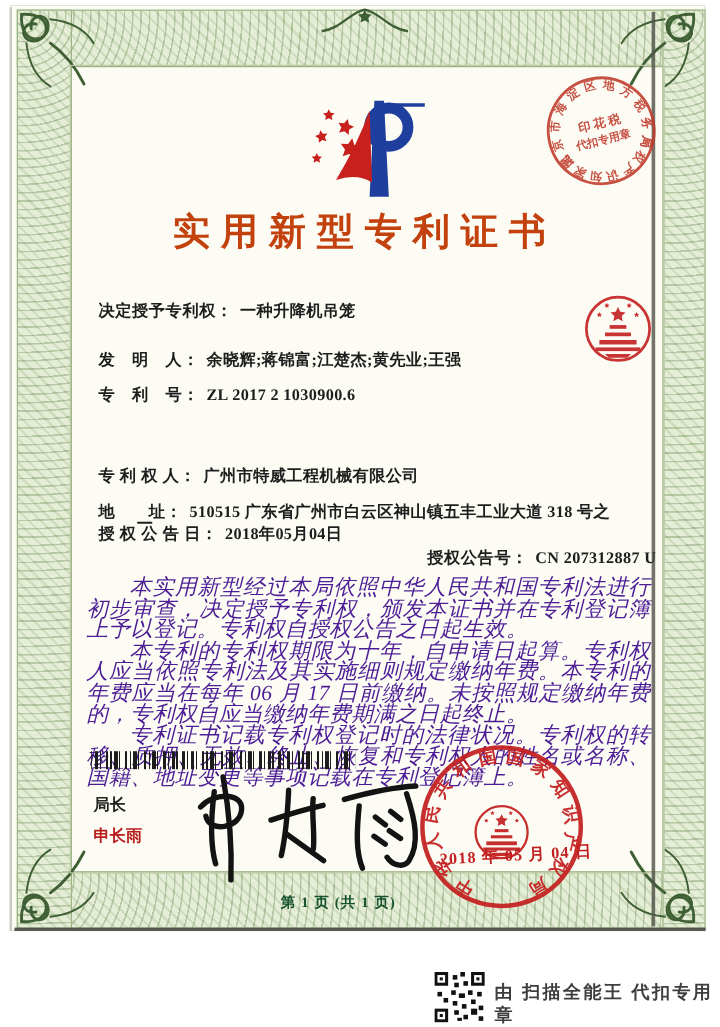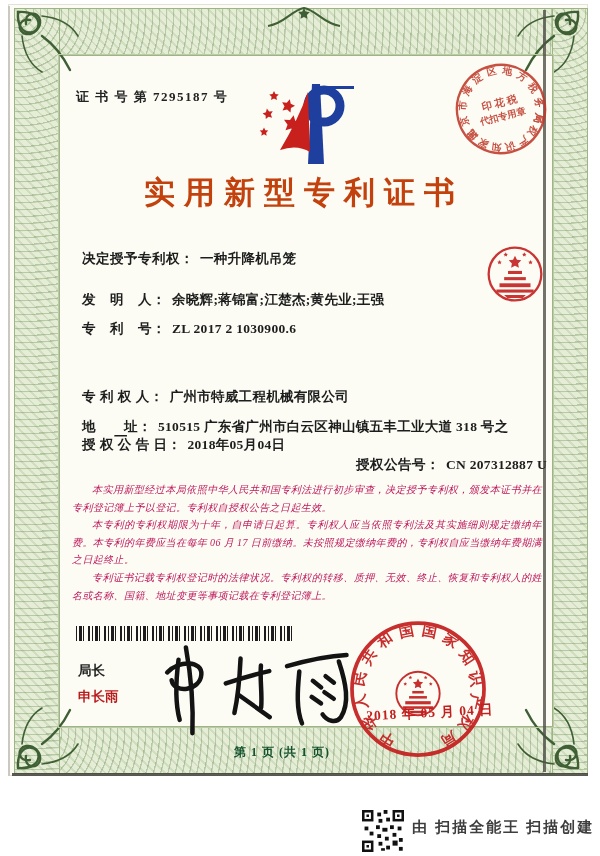--- a/index.html
+++ b/index.html
@@ -30,22 +30,22 @@
   .tax-stamp{position:absolute;left:444px;top:56px;transform:rotate(-14deg);opacity:.88;}
   .title{position:absolute;left:0;top:168px;width:592px;text-align:center;
          font-size:31px;font-weight:700;letter-spacing:9px;color:#c2410c;}
   .mid-emblem{position:absolute;left:476px;top:236px;opacity:.9;}
 
   .row{position:absolute;left:74px;font-size:13.5px;font-weight:700;color:#1d1d1d;white-space:nowrap;}
   .row .lab{letter-spacing:.5px;}
   .row .val{margin-left:6px;letter-spacing:.3px;}
   .addr-wrap{position:absolute;left:106px;top:424px;font-size:13.5px;font-weight:700;color:#1d1d1d;}
 
-  .paras{position:absolute;left:64px;top:477px;width:470px;color:#be185d;
-         font-size:10px;line-height:17.6px;font-style:italic;letter-spacing:.4px;text-align:justify;}
+  .paras{position:absolute;left:64px;top:477px;width:470px;color:#4c1d95;
+         font-size:18px;line-height:17.6px;font-style:italic;letter-spacing:.4px;text-align:justify;}
   .paras p{margin:0;text-indent:2em;}
 
   .barcode{position:absolute;left:68px;top:622px;width:220px;height:15px;
      background:repeating-linear-gradient(90deg,#1c1c1c 0 1px,transparent 1px 3px,
         #1c1c1c 3px 6px,transparent 6px 7px,#1c1c1c 7px 8px,transparent 8px 12px,
         #1c1c1c 12px 14px,transparent 14px 16px);}
   .director-title{position:absolute;left:70px;top:658px;font-size:13.5px;font-weight:700;color:#222;}
   .director-name{position:absolute;left:70px;top:684px;font-size:13.5px;font-weight:700;color:#b91c1c;}
   .signature{position:absolute;left:142px;top:632px;transform:rotate(-3deg);}
   .big-seal{position:absolute;left:335px;top:610px;opacity:.93;}
@@ -109,21 +109,20 @@
       </svg>
     <svg style="position:absolute;left:256px;top:0" width="80" height="24" viewBox="0 0 80 24">
       <path d="M4,22 C20,20 28,6 40,4 C52,6 60,20 76,22" fill="none" stroke="#3f5f35" stroke-width="2"></path>
       <use href="#star" transform="translate(40,10) scale(6)" fill="#3f5f35"></use>
     </svg>
     <div class="inner-hairline"></div>
     <div class="edge-line-right"></div>
     <div class="edge-line-bottom"></div>
     <div class="edge-line-left"></div>
 
-    <div class="cert-no">证 书 号 第 7295187 号</div>
 
     <svg class="logo" width="104" height="88" viewBox="0 0 104 88">
       <path d="M60,4 L68,4 L72,84 L56,84 Z" fill="#1e3f9e"></path>
       <circle cx="72" cy="26" r="16" fill="none" stroke="#1e3f9e" stroke-width="9"></circle>
       <path d="M68,6 L102,6 L102,9 L68,9 Z" fill="#1e3f9e"></path>
       <path d="M56,12 Q46,40 28,70 Q45,64 58,72 Z" fill="#c8201d"></path>
       <g fill="#c8201d">
         <use href="#star" transform="translate(22,16) scale(5)"></use>
         <use href="#star" transform="translate(36,26) scale(7) rotate(15)"></use>
         <use href="#star" transform="translate(16,34) scale(5.5) rotate(-12)"></use>
@@ -270,15 +269,15 @@
           <rect x="18" y="21" width="3" height="3"></rect>
         <rect x="24" y="18" width="3" height="3"></rect>
           <rect x="29" y="22" width="3" height="3"></rect>
           <rect x="13" y="25" width="3" height="3"></rect>
         <rect x="19" y="28" width="3" height="3"></rect>
           <rect x="24" y="24" width="4" height="4"></rect>
           <rect x="29" y="29" width="3" height="3"></rect>
         <rect x="15" y="30" width="3" height="2"></rect>
       </g>
     </svg>
-    <div class="credit">由 扫描全能王 扫描创建</div>
+    <div class="credit">由 扫描全能王 代扣专用章</div>
   </div>
 </div>
 
 </body></html>

